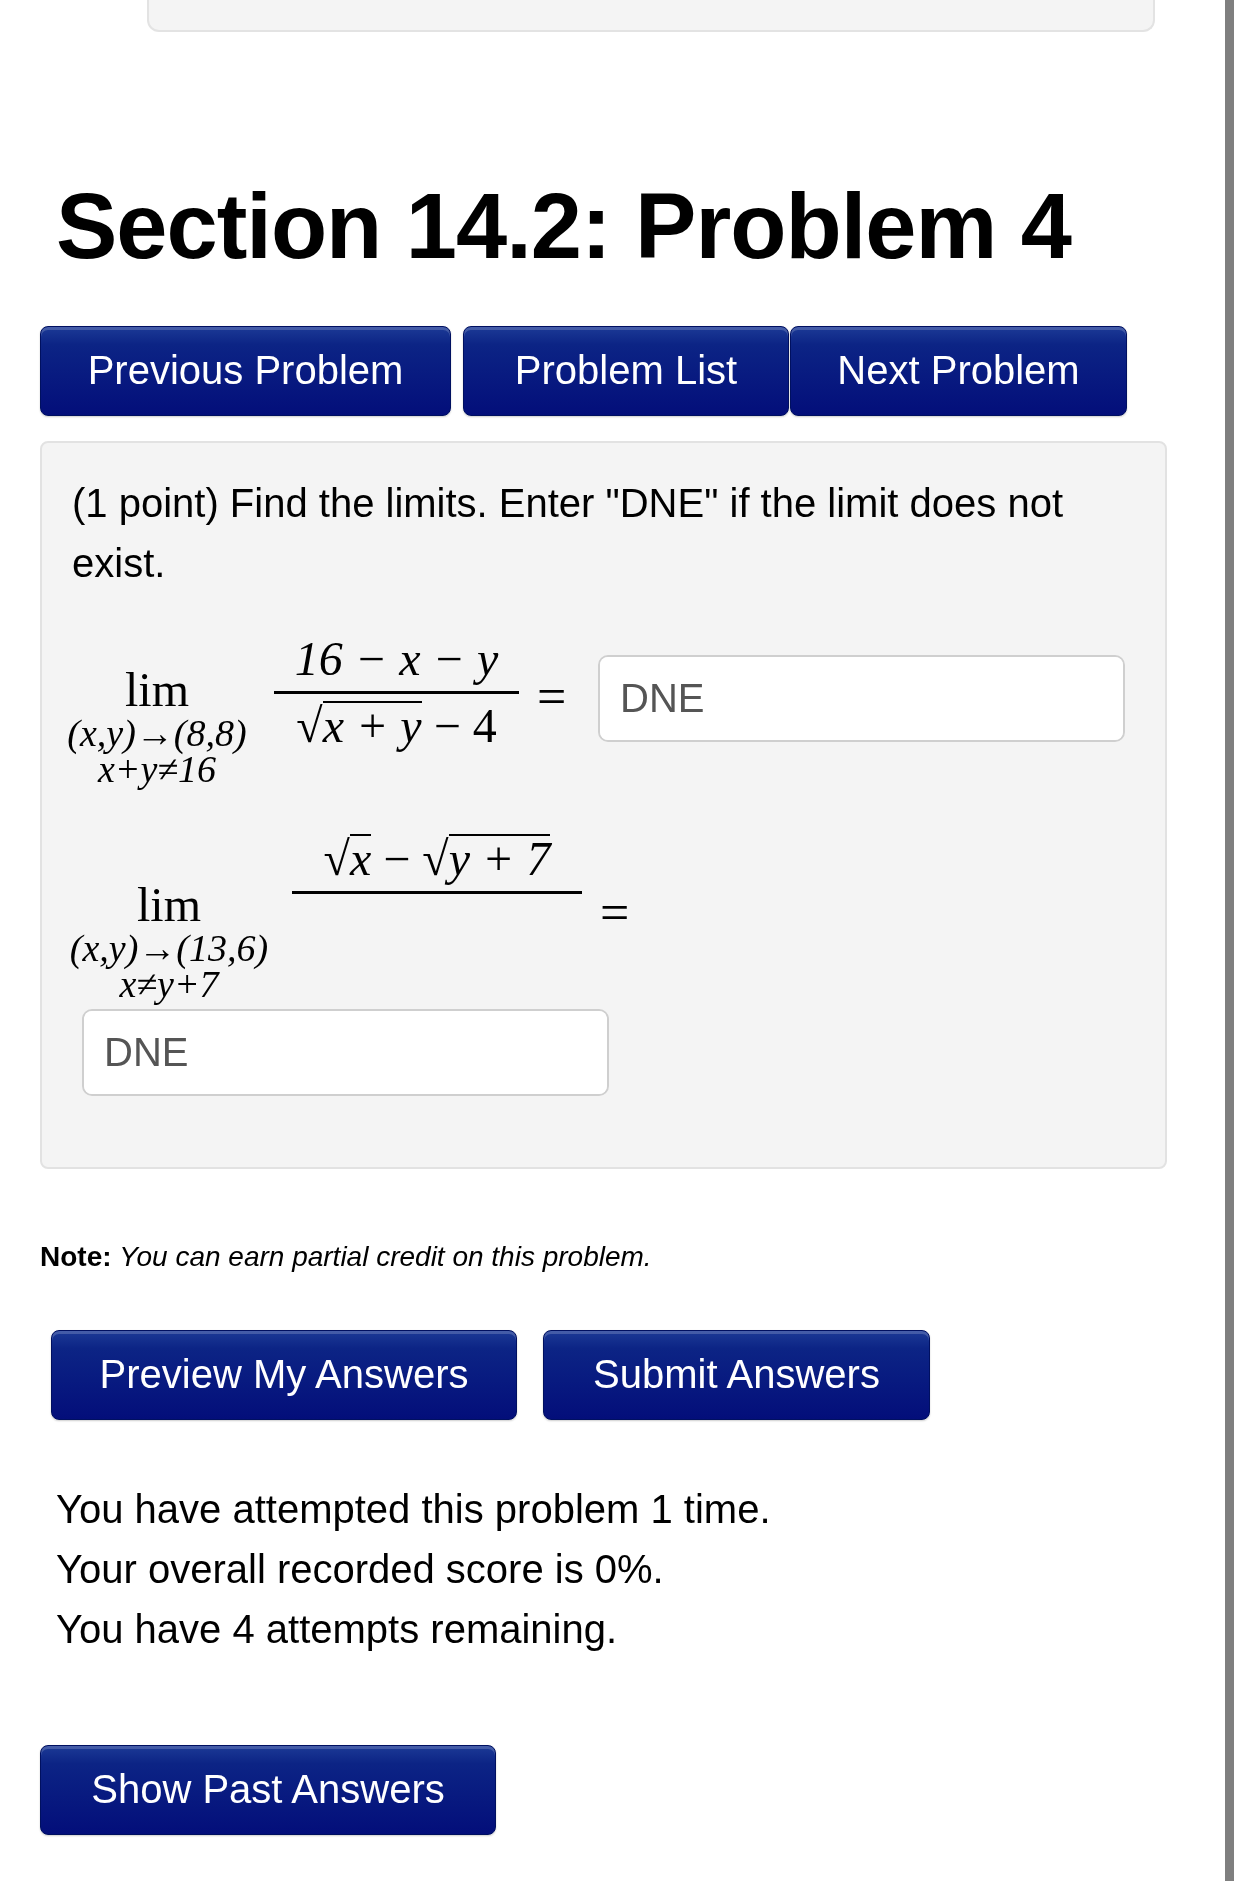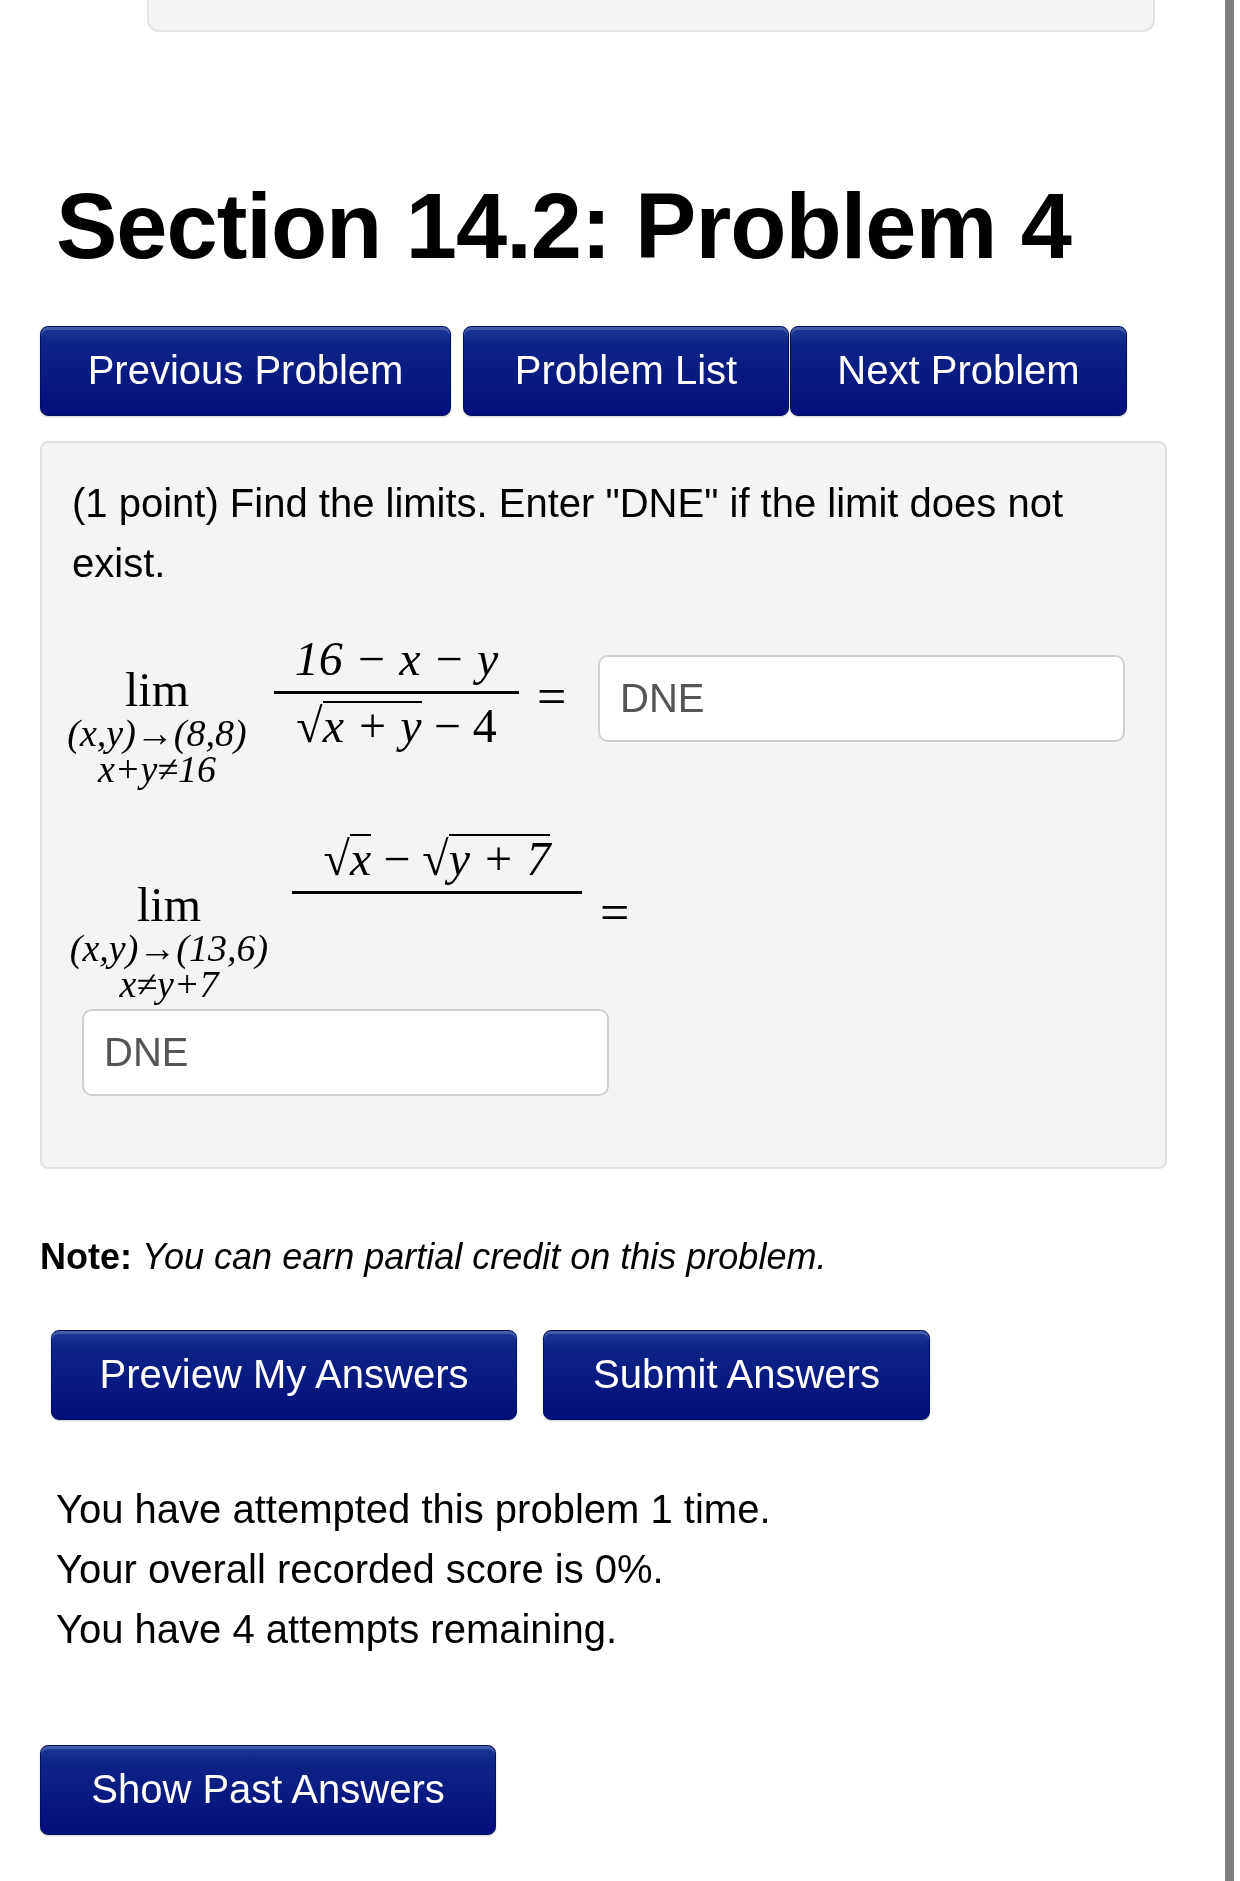--- a/index.html
+++ b/index.html
@@ -48,21 +48,21 @@
   .eq { font-size:52px; position:absolute; }
   .answer-group {
     position:absolute; height:87px; box-sizing:border-box;
     border:2px solid #cfcfcf; border-radius:10px; background:#0f766e; display:flex; overflow:hidden;
   }
   .answer-input {
     flex:1; border:none; outline:none; background:#fff; font-family:"Liberation Sans", sans-serif;
     font-size:40px; color:#555; padding:0 20px; height:100%;
   }
   .note {
-    position:absolute; left:40px; top:1232px; font-size:36px; line-height:50px; margin:0;
+    position:absolute; left:40px; top:1232px; font-size:28px; line-height:50px; margin:0;
   }
   .note b { font-weight:bold; }
   .note i { font-style:italic; }
   .status-line {
     position:absolute; left:40px; font-size:40px; line-height:50px; margin:16px; white-space:nowrap;
   }
 </style>
 </head>
 <body>
 

